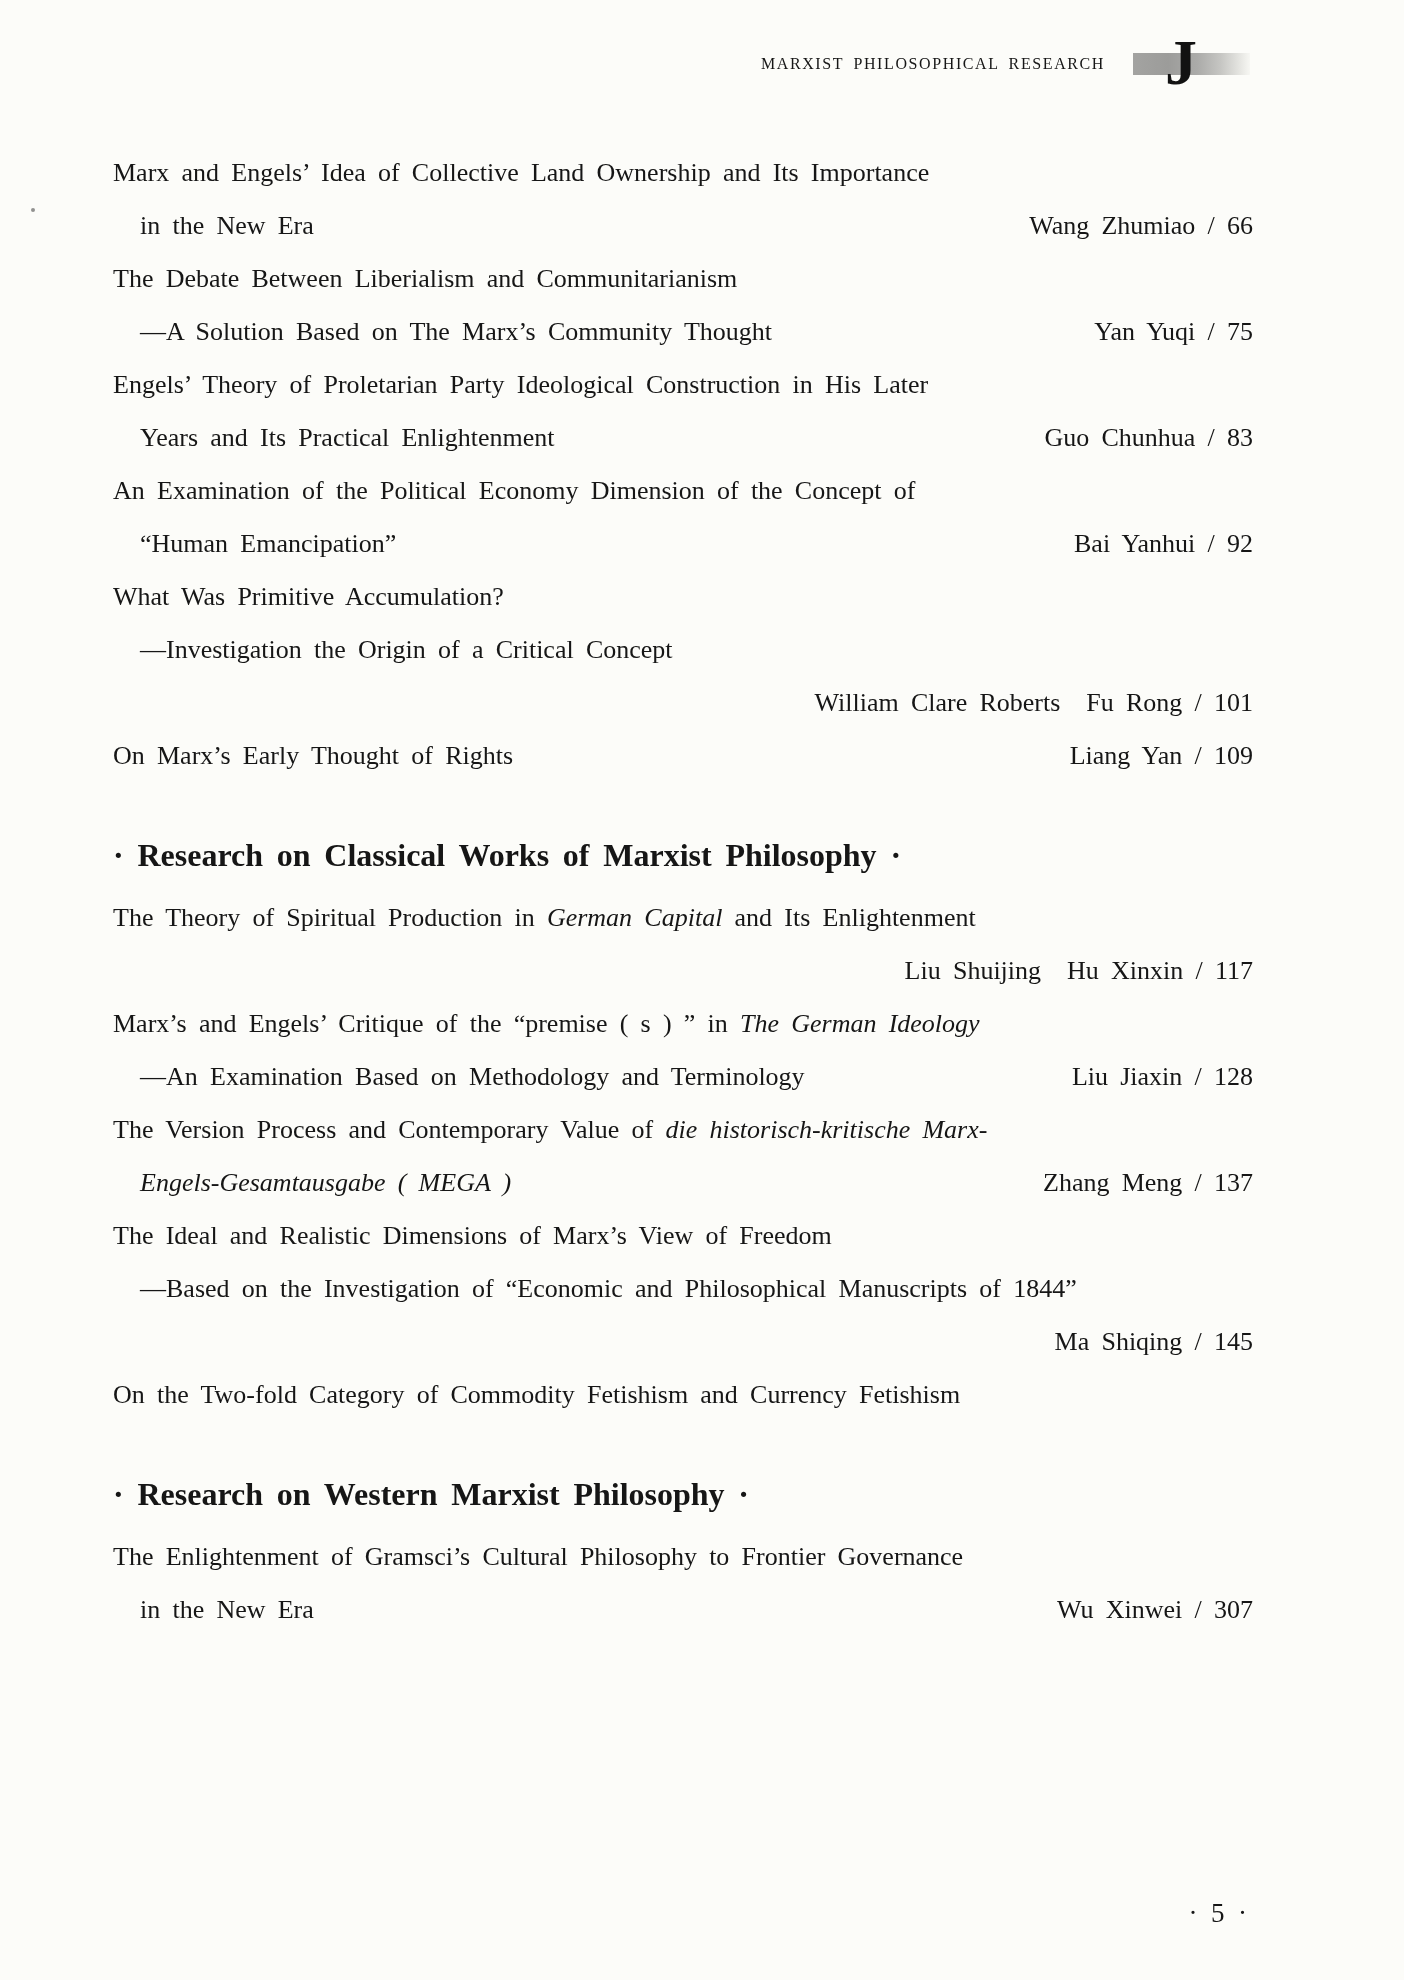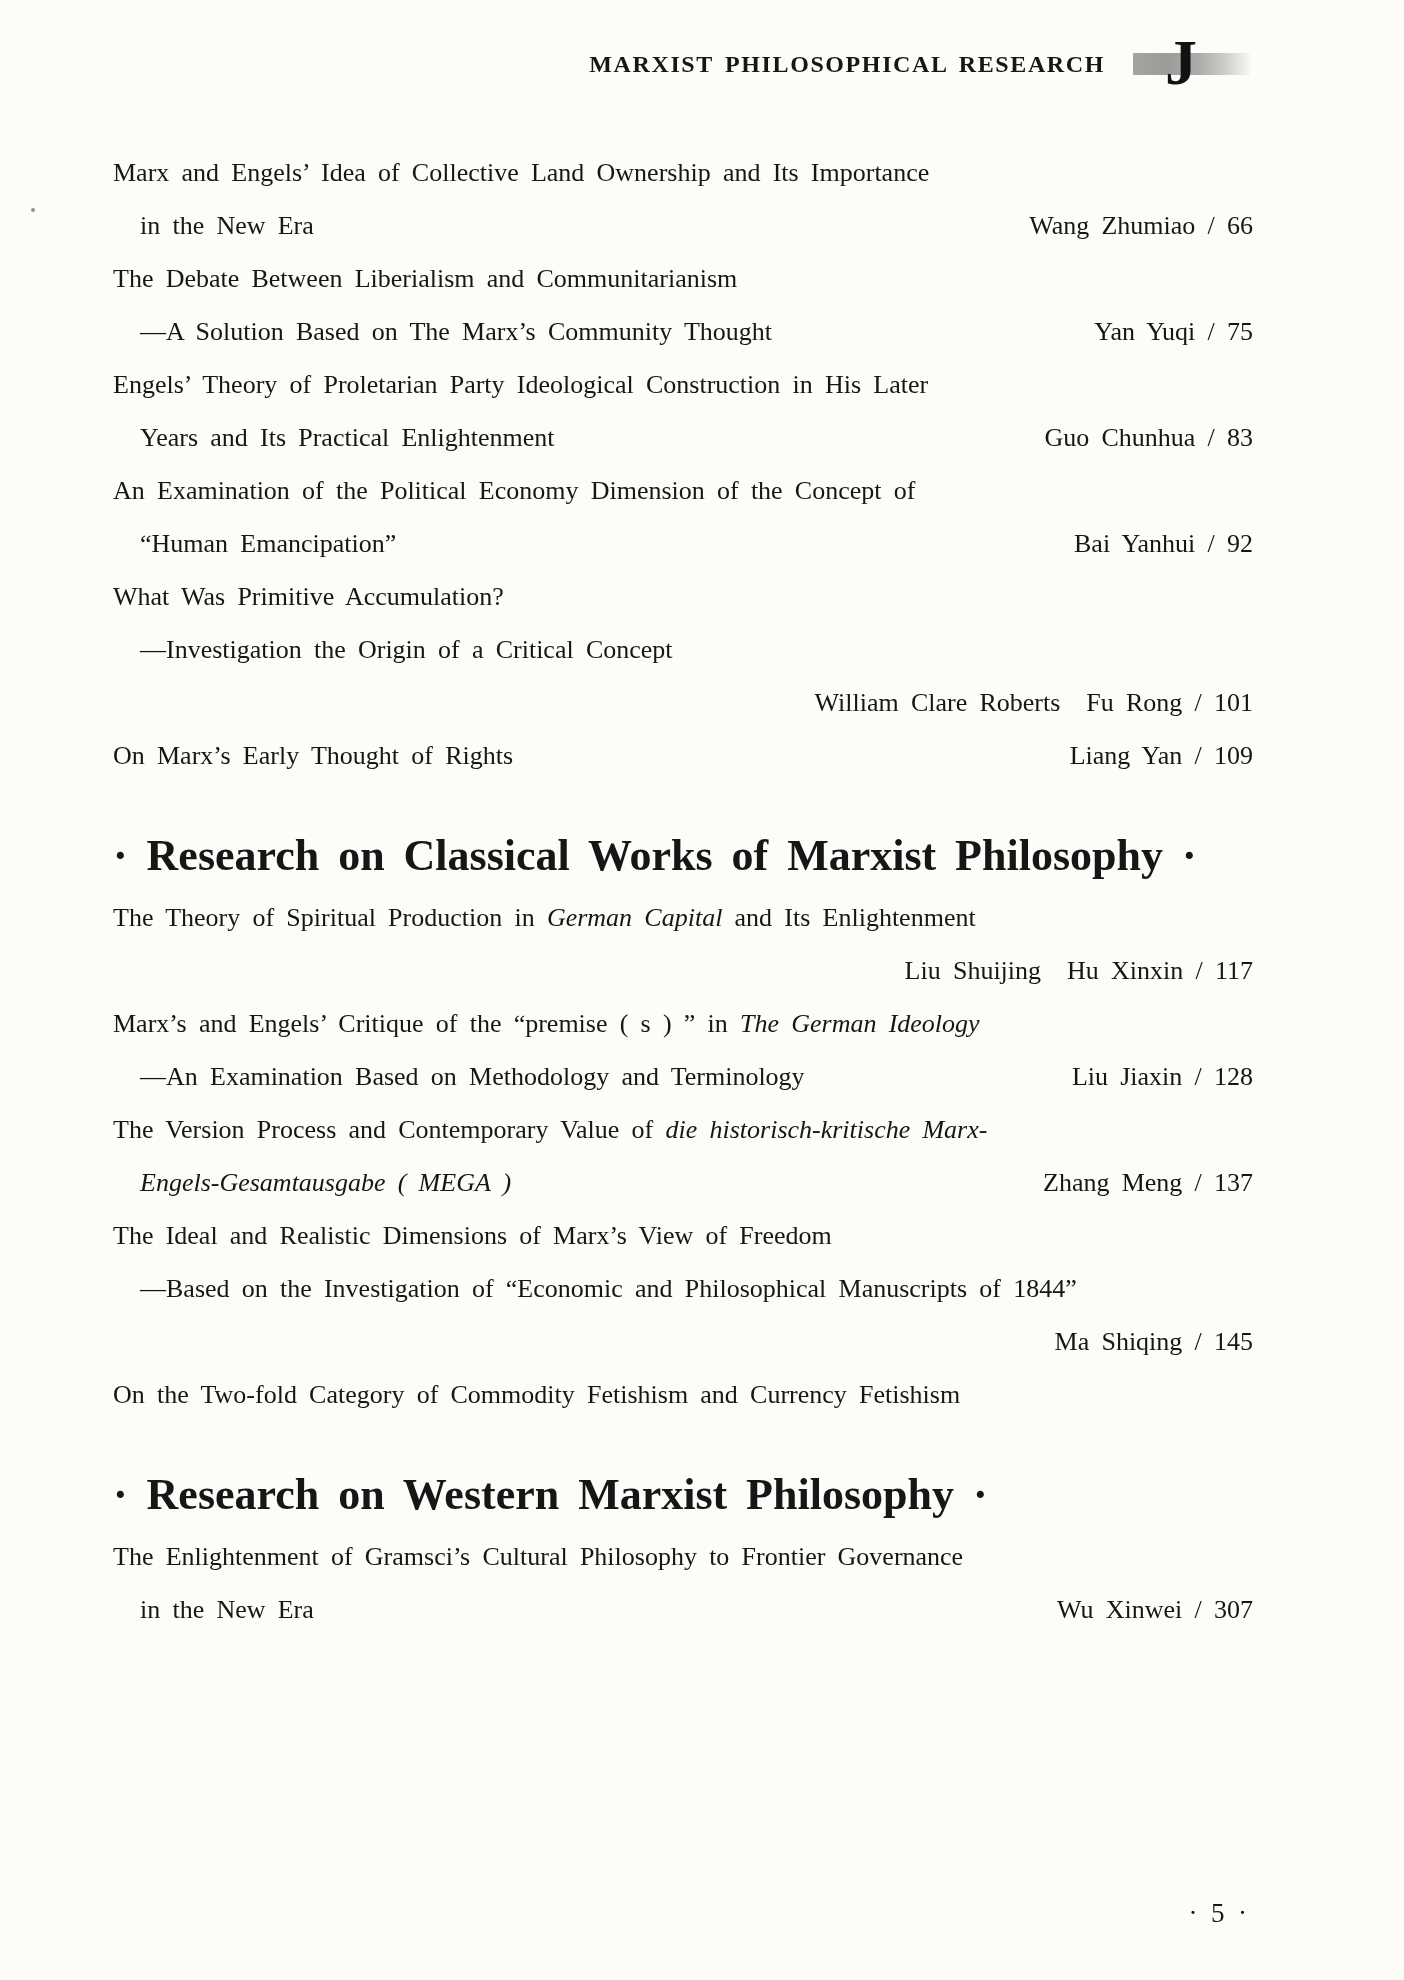--- a/index.html
+++ b/index.html
@@ -17,22 +17,22 @@
   .masthead {
     position: absolute;
     top: 52px;
     right: 154px;
     height: 24px;
     display: flex;
     align-items: center;
     gap: 28px;
   }
   .journal-title {
-    font-size: 24px;
-    font-weight: bold;
+    font-size: 16px;
+    font-weight: normal;
     letter-spacing: 1.6px;
     word-spacing: 4px;
     line-height: 1;
     white-space: nowrap;
   }
   .logo { position: relative; width: 117px; height: 22px; }
   .logo-bar {
     position: absolute; inset: 0;
     background: linear-gradient(90deg,
       #a3a3a1 0%, #9c9c9a 30%, #ababa9 55%,
@@ -65,21 +65,21 @@
   }
   .toc-line.indent { padding-left: 27px; }
   .toc-line .title-text { white-space: pre; }
   .toc-line .title-text em { font-style: italic; }
   .toc-line .author-page { margin-left: auto; white-space: pre; }
   .sec-heading {
     height: 63px;
     line-height: 63px;
     margin-top: 42px;
     margin-bottom: 4px;
-    font-size: 44px;
+    font-size: 32px;
     font-weight: bold;
     word-spacing: 0.18em;
     white-space: nowrap;
   }
 
   
   .pagenum {
     position: absolute;
     top: 1897px;
     right: 157px;

